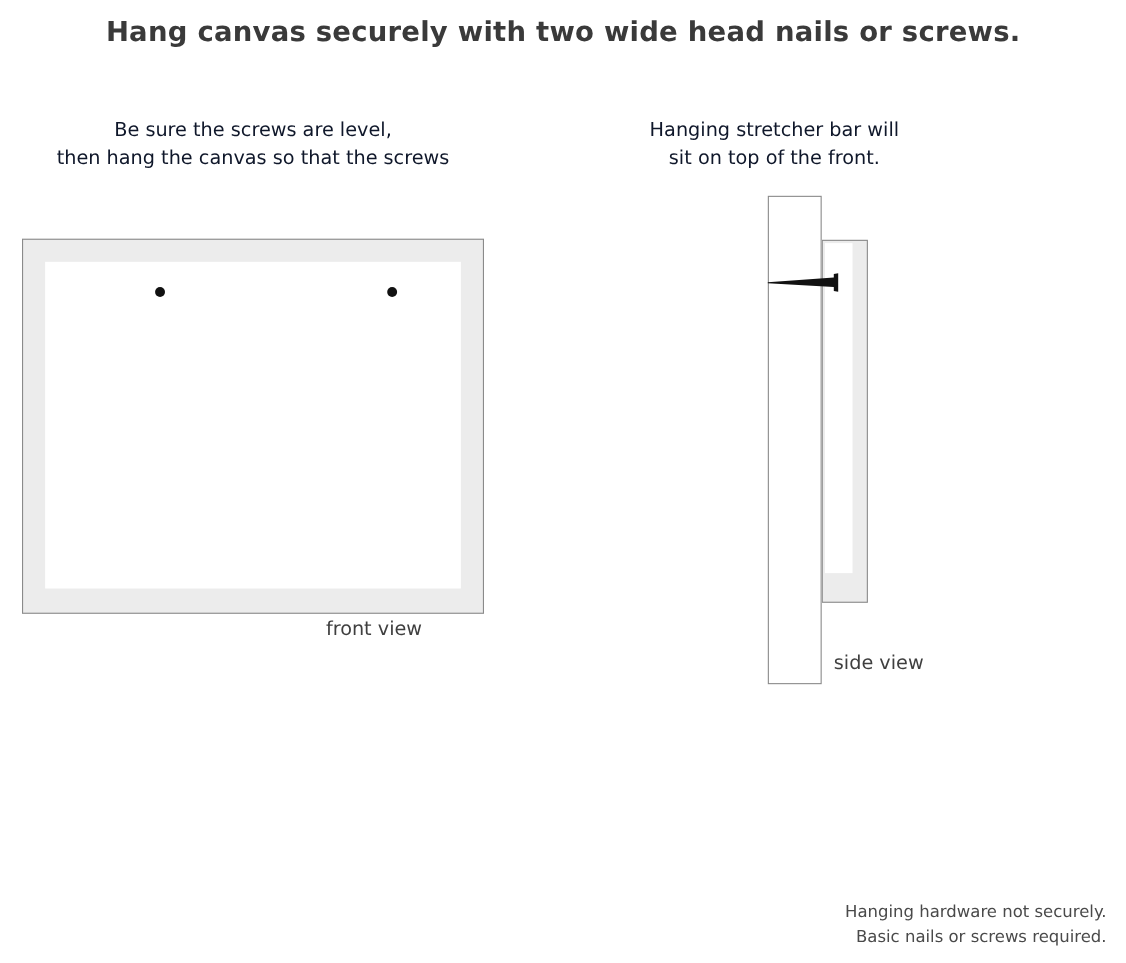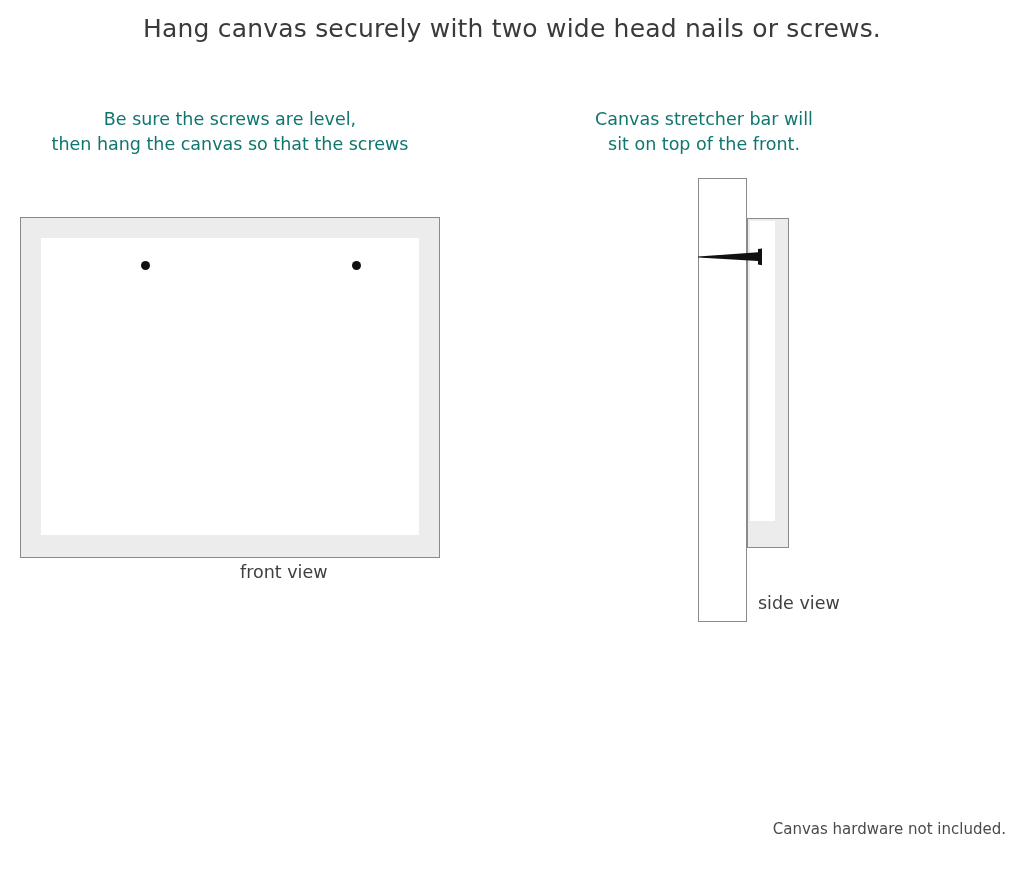--- a/index.html
+++ b/index.html
@@ -19,33 +19,33 @@
   }
 
   
   .headline {
     position: absolute;
     left: 0;
     top: 14px;
     width: 1024px;
     text-align: center;
     font-size: 25px;
-    font-weight: 400;
+    font-weight: 700;
     letter-spacing: 0.2px;
     color: #3a3a3a;
     white-space: nowrap;
   }
 
   
   .caption {
     position: absolute;
     text-align: center;
     font-size: 17.5px;
     line-height: 25px;
-    color: #0f766e;
+    color: #0f172a;
   }
   .caption-left  { left: 20px;  top: 107px; width: 420px; }
   .caption-right { left: 570px; top: 107px; width: 268px; }
   .caption .line { display: block; white-space: nowrap; }
 
   
   .frontview {
     position: absolute;
     left: 20px;
     top: 217px;
@@ -72,21 +72,21 @@
   }
   .screw-dot-left  { left: 100px; top: 23px; }
   .screw-dot-right { left: 311px; top: 23px; }
 
   .view-label {
     position: absolute;
     font-size: 17.5px;
     color: #3f3f3f;
     white-space: nowrap;
   }
-  .label-front { left: 240px; top: 562px; width: 200px; text-align: left; }
+  .label-front { left: 240px; top: 562px; width: 200px; text-align: center; }
   .label-side  { left: 758px; top: 562px; text-align: left; margin-top: 31px; }
 
   
   .sideview {
     position: absolute;
     left: 690px;
     top: 170px;
     width: 120px;
     height: 465px;
   }
@@ -143,21 +143,21 @@
 <body>
 
 <div class="headline">Hang canvas securely with two wide head nails or screws.</div>
 
 <div class="caption caption-left">
   <span class="line">Be sure the screws are level,</span>
   <span class="line">then hang the canvas so that the screws</span>
 </div>
 
 <div class="caption caption-right">
-  <span class="line">Canvas stretcher bar will</span>
+  <span class="line">Hanging stretcher bar will</span>
   <span class="line">sit on top of the front.</span>
 </div>
 
 <div class="frontview">
   <div class="frontview-inner">
     <span class="screw-dot screw-dot-left"></span>
     <span class="screw-dot screw-dot-right"></span>
   </div>
 </div>
 <div class="view-label label-front">front view</div>
@@ -167,14 +167,15 @@
   <div class="canvas-edge-rect">
     <div class="canvas-edge-inner"></div>
   </div>
   <svg class="screw-side" viewBox="0 0 75 18">
     <path d="M0,8.6 L60,4.2 L60,1.0 L64,0.4 L64,17.2 L60,16.6 L60,13.0 L0,9.6 Z" fill="#111111"></path>
   </svg>
 </div>
 <div class="view-label label-side">side view</div>
 
 <div class="disclaimer">
-  <span class="line">Canvas hardware not included.</span>
+  <span class="line">Hanging hardware not securely.</span>
+  <span class="line">Basic nails or screws required.</span>
 </div>
 
 </body></html>

